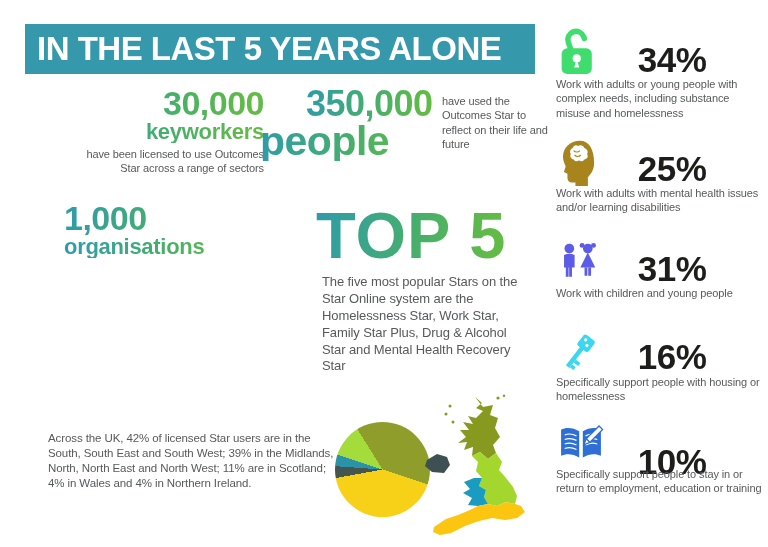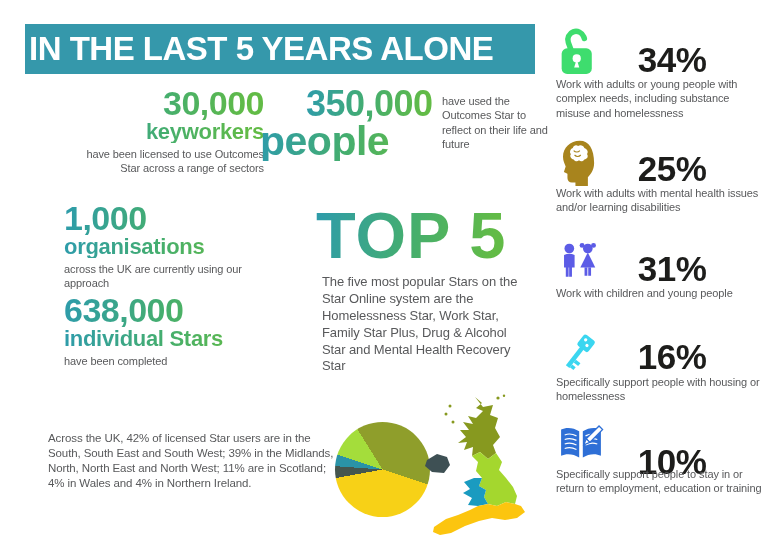--- a/index.html
+++ b/index.html
@@ -2,21 +2,21 @@
 <html style="--banner-bg: #3598ab; --grad-start: #2e9ca9; --grad-end: #62bb46;"><head>
 <meta charset="utf-8">
 <style>
   * { margin:0; padding:0; box-sizing:border-box; }
   html,body { width:768px; height:547px; background:#fff; font-family:"Liberation Sans", sans-serif; }
   #canvas { position:relative; width:768px; height:547px; background:#fff; overflow:hidden; }
   svg { overflow:visible; display:block; }
 
   .banner { position:absolute; left:25px; top:24px; width:510px; height:50px;
             background:var(--banner-bg,#3598ab); display:flex; align-items:center; }
-  .banner h1 { color:#fff; font-size:33px; font-weight:bold; letter-spacing:-0.5px; padding-left:4px; white-space:nowrap; }
+  .banner h1 { color:#fff; font-size:33px; font-weight:bold; letter-spacing:-0.5px; padding-left:12px; white-space:nowrap; }
 
   .grad { background:linear-gradient(98deg, var(--grad-start,#2e9ca9) 2%, #45ae6e 50%, var(--grad-end,#62bb46) 92%);
           -webkit-background-clip:text; background-clip:text; color:transparent; }
 
   .stat { position:absolute; }
   .stat .num   { font-size:34px; font-weight:bold; line-height:1.0; letter-spacing:-0.5px; }
   .stat .label { font-size:22px; font-weight:bold; line-height:1.0; margin-top:1px; letter-spacing:-0.3px; }
   .cap { color:#58595b; font-size:11px; line-height:1.3; letter-spacing:-0.1px; }
   .stat .cap { margin-top:4px; }
 
@@ -61,28 +61,22 @@
 
   <div class="stat" id="stat-30000">
     <div class="num grad">30,000</div>
     <div class="label grad">keyworkers</div>
     <div class="cap">have been licensed to use Outcomes Star across a range of sectors</div>
   </div>
 
   <div class="stat" id="stat-1000">
     <div class="num grad">1,000</div>
     <div class="label grad">organisations</div>
-    <div class="cap">across the UK are currently using our approach</div>
   </div>
 
-  <div class="stat" id="stat-638000">
-    <div class="num grad">638,000</div>
-    <div class="label grad">individual Stars</div>
-    <div class="cap">have been completed</div>
-  </div>
 
   <div id="stat-people">
     <div class="num grad">350,000</div>
     <div class="label grad">people</div>
   </div>
   <div class="cap" id="people-caption">have used the Outcomes Star to reflect on their life and future</div>
 
   <div class="grad" id="top5-title">TOP 5</div>
   <div id="top5-desc">The five most popular Stars on the Star Online system are the Homelessness Star, Work Star, Family Star Plus, Drug &amp; Alcohol Star and Mental Health Recovery Star</div>
 

